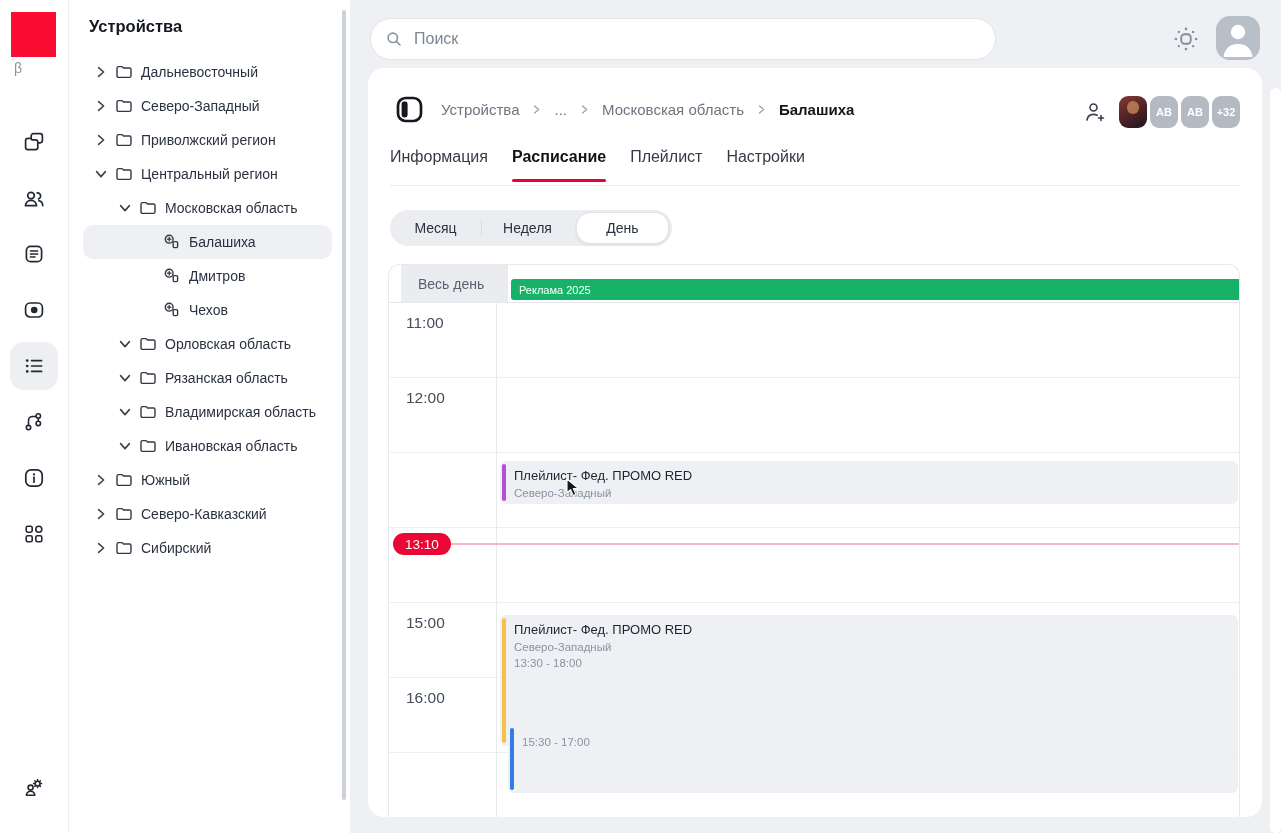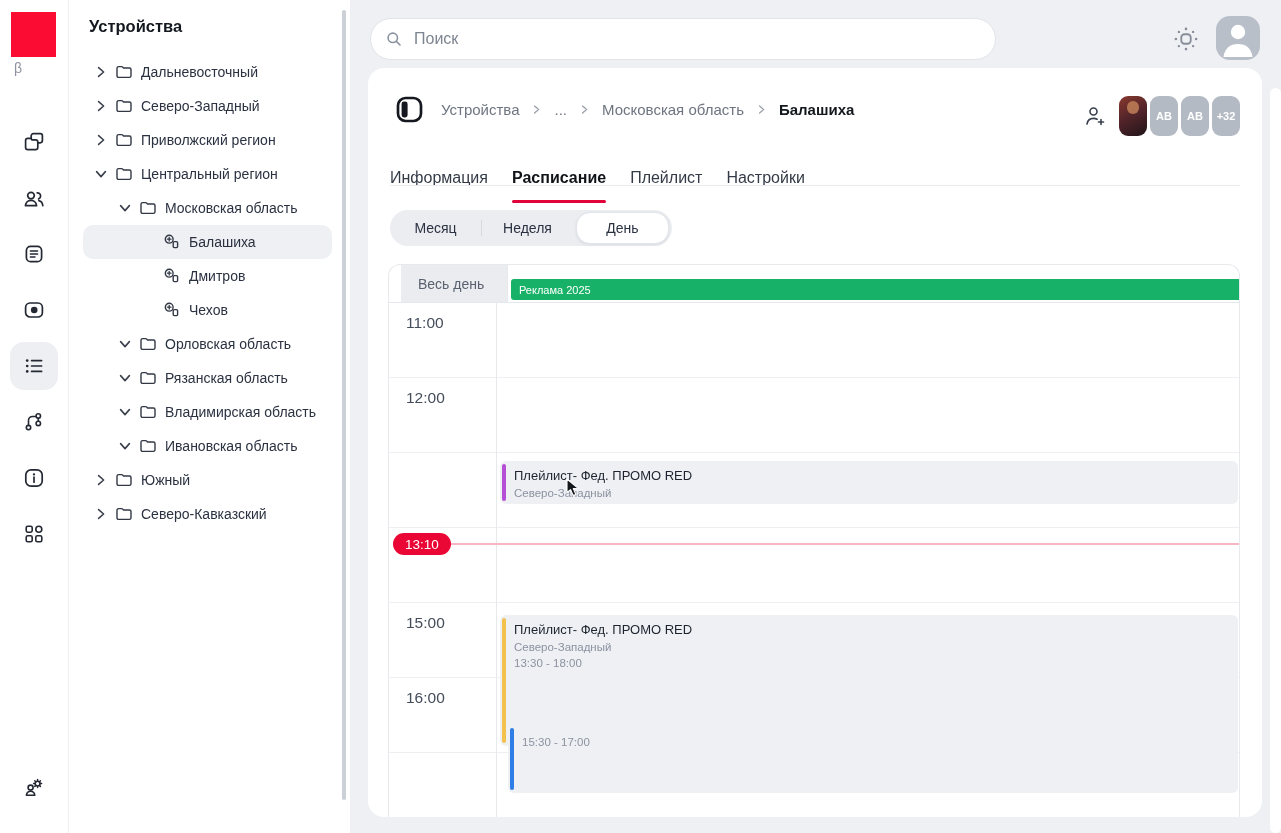--- a/index.html
+++ b/index.html
@@ -42,25 +42,25 @@
   .pgscroll{position:absolute;left:1270px;top:88px;width:11px;height:745px;background:#fff;border-radius:6px;}
   
   .card{position:absolute;left:368px;top:68px;width:894px;height:749px;background:#fff;border-radius:16px;overflow:hidden;z-index:3;}
   .ptoggle{position:absolute;left:28px;top:28px;width:27px;height:27px;color:#15191f;cursor:pointer;}
   .crumbs{position:absolute;left:73px;top:33px;display:flex;align-items:center;gap:11px;font-size:15px;color:#6e7580;}
   .crumbs .sep{width:13px;height:13px;color:#9aa0aa;}
   .crumbs .cur{color:#12161d;font-weight:bold;}
   .crumbs a{cursor:pointer;}
   .hdr-right{position:absolute;right:22px;top:28px;display:flex;align-items:center;gap:3px;}
   .padd{width:24px;height:24px;color:#3a414c;margin-right:9px;cursor:pointer;}
-  .mavatar{width:28px;height:40px;border-radius:9px;background:#b4bac3;color:#fff;font-size:11px;font-weight:bold;display:flex;align-items:center;justify-content:center;cursor:pointer;}
+  .mavatar{width:28px;height:32px;border-radius:9px;background:#b4bac3;color:#fff;font-size:11px;font-weight:bold;display:flex;align-items:center;justify-content:center;cursor:pointer;}
   .mavatar.photo{background:linear-gradient(150deg,#8a3a2e 0%,#55252a 45%,#20151a 100%);position:relative;}
   .mavatar.photo::after{content:"";position:absolute;left:8px;top:5px;width:12px;height:13px;border-radius:6px;background:#c08058;opacity:.85;}
   
-  .tabs{position:absolute;left:22px;top:101px;display:flex;gap:24px;font-size:16px;color:#343b47;}
+  .tabs{position:absolute;left:22px;top:80px;display:flex;gap:24px;font-size:16px;color:#343b47;}
   .tab{position:relative;padding-bottom:16px;cursor:pointer;}
   .tab.active{font-weight:bold;color:#101419;}
   .tab.active::after{content:"";position:absolute;left:0;right:0;bottom:0;height:3px;border-radius:2px;background:#e2033a;}
   .tabline{position:absolute;left:22px;right:22px;top:117px;height:1px;background:#e9ebee;}
   
   .segs{position:absolute;left:22px;top:142px;width:282px;height:36px;background:#ecedf1;border-radius:18px;display:flex;align-items:center;font-size:14px;color:#2a3140;box-sizing:border-box;}
   .seg{flex:1;text-align:center;cursor:pointer;line-height:30px;}
   .segdiv{width:1px;height:16px;background:#d7dade;}
   .seg.active{background:#fff;border:1px solid #e1e4e9;border-radius:14px;height:30px;margin:0 3px;box-shadow:0 1px 3px rgba(20,30,50,.08);}
   
@@ -394,20 +394,33 @@
           <svg width="16" height="16">
             <use href="#i-chev"></use>
           </svg>
         </span>
         <span class="fold">
           <svg width="18" height="18">
             <use href="#i-folder"></use>
           </svg>
         </span>
         <span class="lab">Северо-Кавказский</span>
+      </div>
+    <div class="trow lvl0">
+        <span class="chev">
+          <svg width="16" height="16">
+            <use href="#i-chev"></use>
+          </svg>
+        </span>
+        <span class="fold">
+          <svg width="18" height="18">
+            <use href="#i-folder"></use>
+          </svg>
+        </span>
+        <span class="lab">Сибирский</span>
       </div>
   </div>
   <div class="sb-thumb"></div>
 </aside>
 
 <div class="search">
   <span class="sic">
       <svg width="18" height="18">
         <use href="#i-search"></use>
       </svg>

